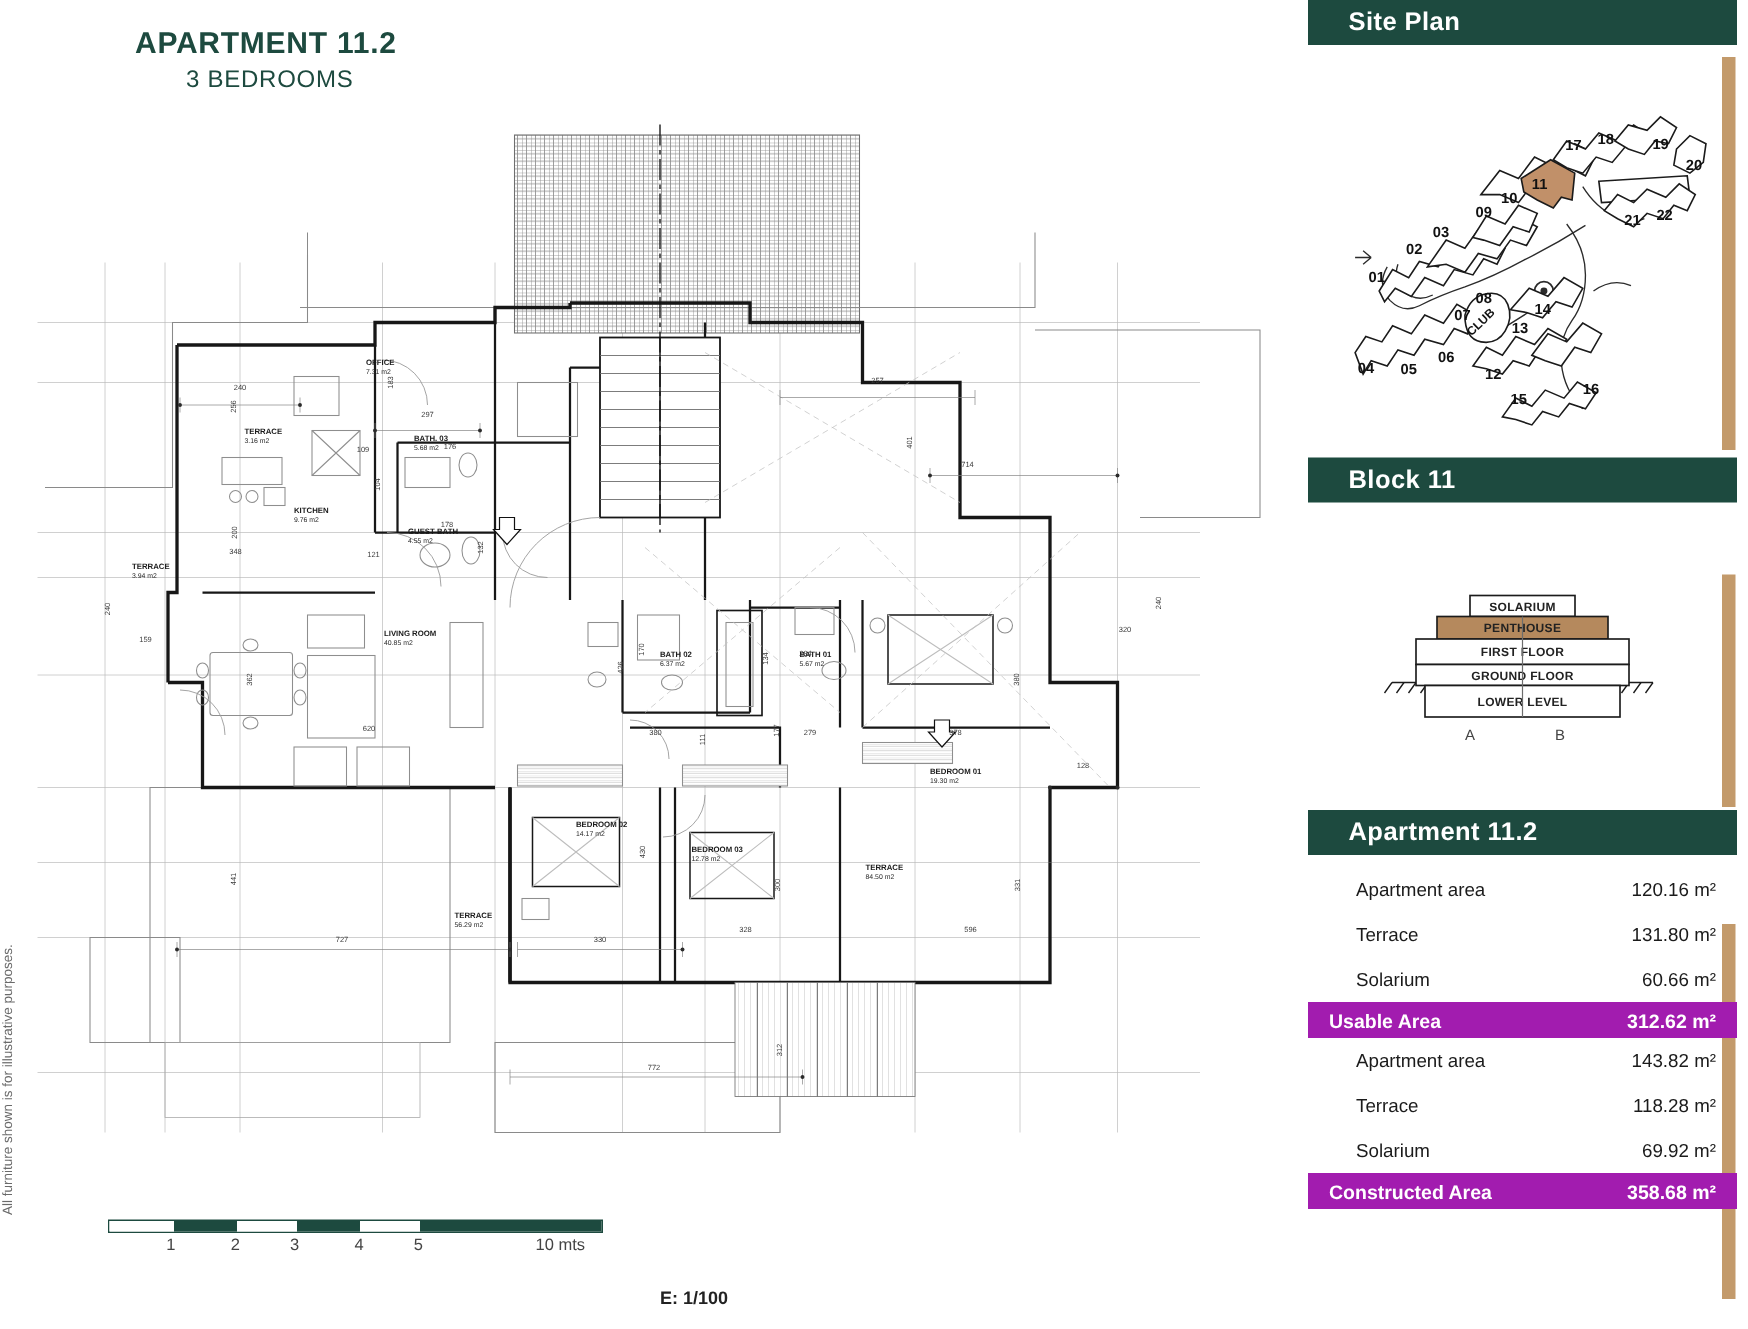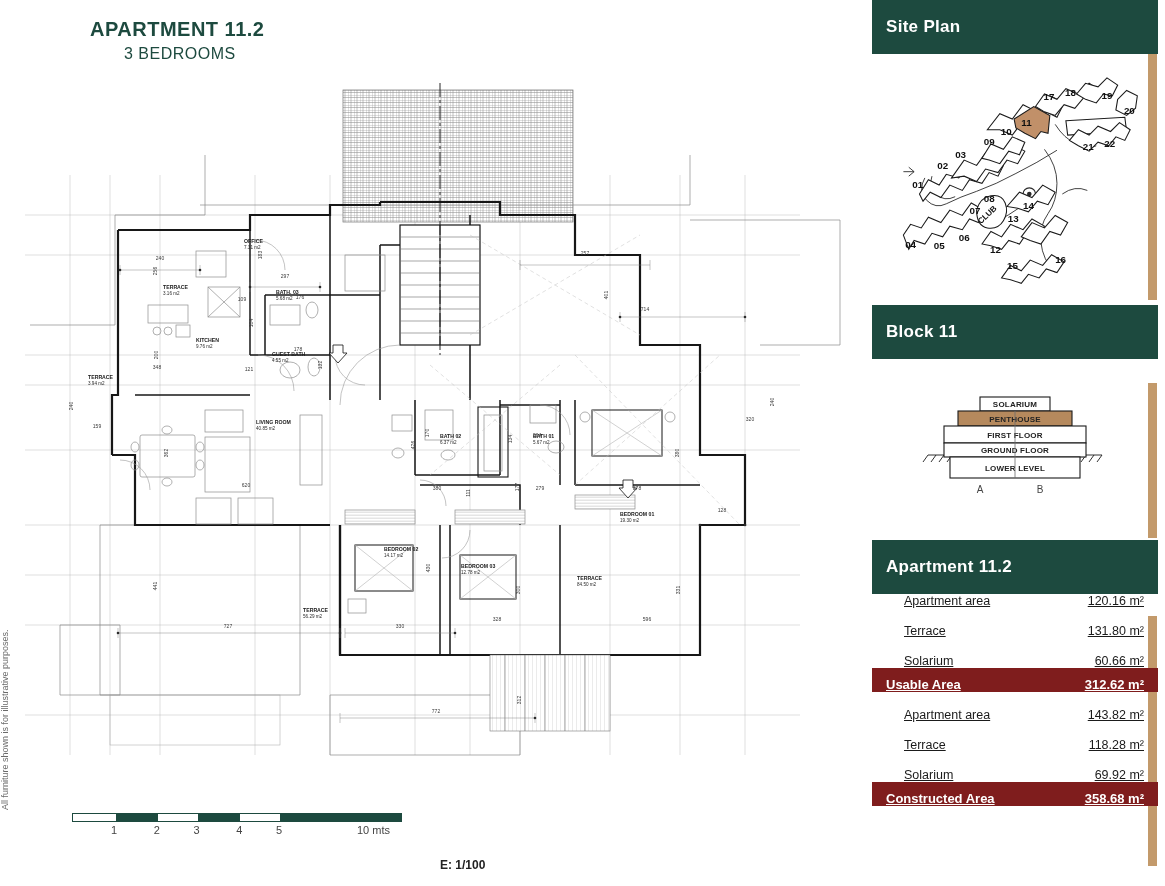--- a/index.html
+++ b/index.html
@@ -58,46 +58,46 @@
 
   
   #sidebar {
     position: absolute; left: 862px; top: 0;
     width: 303px; height: 886px; background: #fff;
   }
   .accent-stripe {
     position: absolute; right: 8px; width: 9px; background: #c39a6b;
   }
   .sec-header {
-    position: absolute; left: 10px; width: 286px; height: 54px;
+    position: absolute; left: 10px; width: 286px; height: 30px;
     background: #1d4a3f; color: #fff;
     font-size: 17px; font-weight: bold;
-    display: flex; align-items: center; padding-left: 14px;
+    display: flex; align-items: center; padding-left: 27px;
     letter-spacing: .3px; z-index: 3;
   }
 
   
   #siteplan { position: absolute; left: 10px; top: 44px; width: 286px; height: 250px; }
   .sp-num { font-family: "Liberation Sans", sans-serif; font-size: 11px; font-weight: bold; fill: #111; }
   .sp-club { font-family: "Liberation Sans", sans-serif; font-size: 9px; font-weight: bold; fill: #111; }
 
   
   #blockdiag { position: absolute; left: 10px; top: 345px; width: 286px; height: 175px; }
   .bd-lab { font-family: "Liberation Sans", sans-serif; font-size: 8px; font-weight: bold; fill: #222; letter-spacing: .2px; }
   .bd-ab  { font-family: "Liberation Sans", sans-serif; font-size: 10px; fill: #444; }
 
   
   #area-table { position: absolute; left: 10px; top: 578px; width: 286px; }
   .arow {
-    display: flex; justify-content: space-between; align-items: flex-end;
-    height: 30px; padding: 0 14px 0 32px; font-size: 12.5px; color: #1b1b1b; text-decoration: underline;
+    display: flex; justify-content: space-between; align-items: center;
+    height: 30px; padding: 0 14px 0 32px; font-size: 12.5px; color: #1b1b1b;
   }
   .arow.sub { padding-left: 32px; }
   .arow.total {
-    background: #7f1d1d; color: #fff; font-weight: bold;
+    background: #a21caf; color: #fff; font-weight: bold;
     height: 24px; padding-left: 14px; font-size: 13px;
   }
   .arow .lbl { white-space: nowrap; }
   .arow .val { white-space: nowrap; }
 </style>
 </head>
 <body>
 
 <div id="plan-panel">
 

